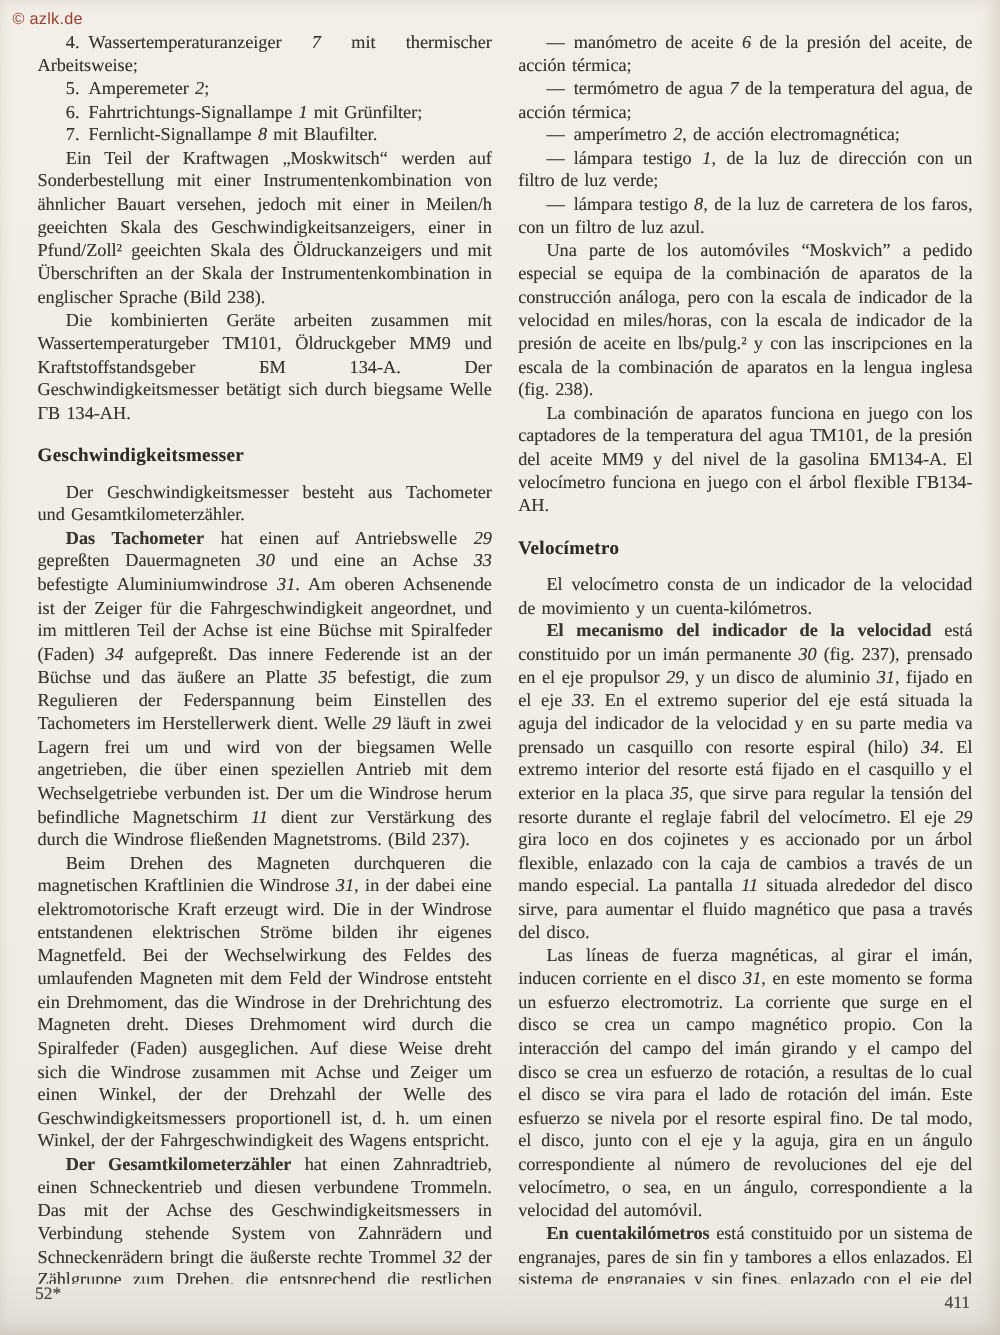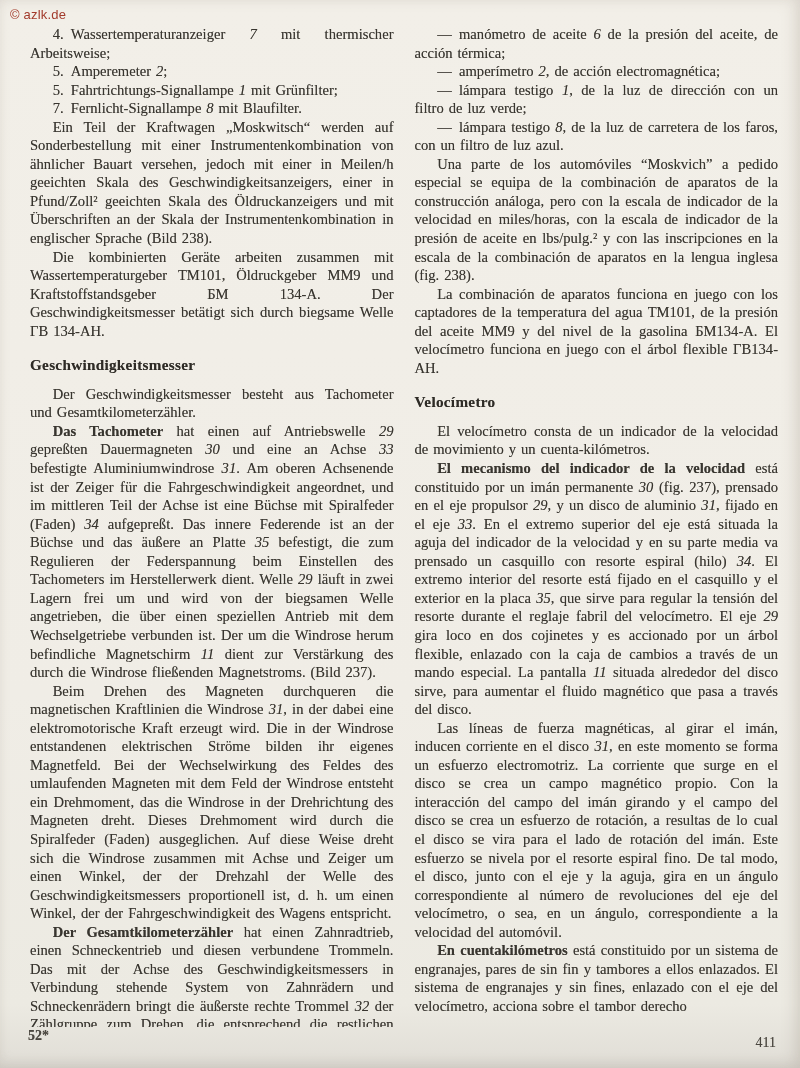--- a/index.html
+++ b/index.html
@@ -41,44 +41,45 @@
     font-size: 15.2px; font-weight: bold;
     color: #2e2b26; letter-spacing: 0.3px;
   }
   .b { font-weight: bold; }
   .i { font-style: italic; }
   .pagenum {
     position: absolute;
     font-size: 14px; color: #4a463f;
     text-shadow: 0 0 0.5px rgba(56,53,47,0.5);
   }
-  .pagenum-left  { left: 28px; top: 1028px; font-weight: bold; }
+  .pagenum-left  { left: 28px; top: 1028px; }
   .pagenum-right { right: 24px; top: 1035px; margin-left: 20px; }
 </style>
 </head>
 <body>
 
 <div class="paper">
   <div class="watermark">© azlk.de</div>
   <div class="columns">
     <div class="col" lang="de">
         <p class="para"><span>4. Wassertemperaturanzeiger </span><span class="i">7</span><span> mit thermischer Arbeitsweise;</span></p>
         <p class="para"><span>5. Amperemeter </span><span class="i">2</span><span>;</span></p>
-        <p class="para"><span>5. Fahrtrichtungs-Signallampe </span><span class="i">1</span><span> mit Grünfilter;</span></p>
+        <p class="para"><span>6. Fahrtrichtungs-Signallampe </span><span class="i">1</span><span> mit Grünfilter;</span></p>
         <p class="para"><span>7. Fernlicht-Signallampe </span><span class="i">8</span><span> mit Blaufilter.</span></p>
         <p class="para"><span>Ein Teil der Kraftwagen „Moskwitsch“ werden auf Sonderbestellung mit einer Instrumentenkombination von ähnlicher Bauart versehen, jedoch mit einer in Meilen/h geeichten Skala des Geschwindigkeitsanzeigers, einer in Pfund/Zoll² geeichten Skala des Öldruckanzeigers und mit Überschriften an der Skala der Instrumentenkombination in englischer Sprache (Bild 238).</span></p>
         <p class="para"><span>Die kombinierten Geräte arbeiten zusammen mit Wassertemperaturgeber ТМ101, Öldruckgeber ММ9 und Kraftstoffstandsgeber БМ 134-А. Der Geschwindigkeitsmesser betätigt sich durch biegsame Welle ГВ 134-АН.</span></p>
         <h3 class="col-heading">Geschwindigkeitsmesser</h3>
         <p class="para"><span>Der Geschwindigkeitsmesser besteht aus Tachometer und Gesamtkilometerzähler.</span></p>
         <p class="para"><span class="b">Das Tachometer</span><span> hat einen auf Antriebswelle </span><span class="i">29</span><span> gepreßten Dauermagneten </span><span class="i">30</span><span> und eine an Achse </span><span class="i">33</span><span> befestigte Aluminiumwindrose </span><span class="i">31</span><span>. Am oberen Achsenende ist der Zeiger für die Fahrgeschwindigkeit angeordnet, und im mittleren Teil der Achse ist eine Büchse mit Spiralfeder (Faden) </span><span class="i">34</span><span> aufgepreßt. Das innere Federende ist an der Büchse und das äußere an Platte </span><span class="i">35</span><span> befestigt, die zum Regulieren der Federspannung beim Einstellen des Tachometers im Herstellerwerk dient. Welle </span><span class="i">29</span><span> läuft in zwei Lagern frei um und wird von der biegsamen Welle angetrieben, die über einen speziellen Antrieb mit dem Wechselgetriebe verbunden ist. Der um die Windrose herum befindliche Magnetschirm </span><span class="i">11</span><span> dient zur Verstärkung des durch die Windrose fließenden Magnetstroms. (Bild 237).</span></p>
         <p class="para"><span>Beim Drehen des Magneten durchqueren die magnetischen Kraftlinien die Windrose </span><span class="i">31</span><span>, in der dabei eine elektromotorische Kraft erzeugt wird. Die in der Windrose entstandenen elektrischen Ströme bilden ihr eigenes Magnetfeld. Bei der Wechselwirkung des Feldes des umlaufenden Magneten mit dem Feld der Windrose entsteht ein Drehmoment, das die Windrose in der Drehrichtung des Magneten dreht. Dieses Drehmoment wird durch die Spiralfeder (Faden) ausgeglichen. Auf diese Weise dreht sich die Windrose zusammen mit Achse und Zeiger um einen Winkel, der der Drehzahl der Welle des Geschwindigkeitsmessers proportionell ist, d. h. um einen Winkel, der der Fahrgeschwindigkeit des Wagens entspricht.</span></p>
         <p class="para"><span class="b">Der Gesamtkilometerzähler</span><span> hat einen Zahnradtrieb, einen Schneckentrieb und diesen verbundene Trommeln. Das mit der Achse des Geschwindigkeitsmessers in Verbindung stehende System von Zahnrädern und Schneckenrädern bringt die äußerste rechte Trommel </span><span class="i">32</span><span> der Zählgruppe zum Drehen, die entsprechend die restlichen fünf Trommeln mit Außenverzahnung in Bewegung setzt. Die verzahnten Zähltrommeln sind miteinander durch die zwischen</span></p>
       </div>
     <div class="col" lang="es">
         <p class="para"><span>— manómetro de aceite </span><span class="i">6</span><span> de la presión del aceite, de acción térmica;</span></p>
+        <p class="para"><span>— termómetro de agua </span><span class="i">7</span><span> de la temperatura del agua, de acción térmica;</span></p>
         <p class="para"><span>— amperímetro </span><span class="i">2</span><span>, de acción electromagnética;</span></p>
         <p class="para"><span>— lámpara testigo </span><span class="i">1</span><span>, de la luz de dirección con un filtro de luz verde;</span></p>
         <p class="para"><span>— lámpara testigo </span><span class="i">8</span><span>, de la luz de carretera de los faros, con un filtro de luz azul.</span></p>
         <p class="para"><span>Una parte de los automóviles “Moskvich” a pedido especial se equipa de la combinación de aparatos de la construcción análoga, pero con la escala de indicador de la velocidad en miles/horas, con la escala de indicador de la presión de aceite en lbs/pulg.² y con las inscripciones en la escala de la combinación de aparatos en la lengua inglesa (fig. 238).</span></p>
         <p class="para"><span>La combinación de aparatos funciona en juego con los captadores de la temperatura del agua ТМ101, de la presión del aceite ММ9 y del nivel de la gasolina БМ134-А. El velocímetro funciona en juego con el árbol flexible ГВ134-АН.</span></p>
         <h3 class="col-heading">Velocímetro</h3>
         <p class="para"><span>El velocímetro consta de un indicador de la velocidad de movimiento y un cuenta-kilómetros.</span></p>
         <p class="para"><span class="b">El mecanismo del indicador de la velocidad</span><span> está constituido por un imán permanente </span><span class="i">30</span><span> (fig. 237), prensado en el eje propulsor </span><span class="i">29</span><span>, y un disco de aluminio </span><span class="i">31</span><span>, fijado en el eje </span><span class="i">33</span><span>. En el extremo superior del eje está situada la aguja del indicador de la velocidad y en su parte media va prensado un casquillo con resorte espiral (hilo) </span><span class="i">34</span><span>. El extremo interior del resorte está fijado en el casquillo y el exterior en la placa </span><span class="i">35</span><span>, que sirve para regular la tensión del resorte durante el reglaje fabril del velocímetro. El eje </span><span class="i">29</span><span> gira loco en dos cojinetes y es accionado por un árbol flexible, enlazado con la caja de cambios a través de un mando especial. La pantalla </span><span class="i">11</span><span> situada alrededor del disco sirve, para aumentar el fluido magnético que pasa a través del disco.</span></p>
         <p class="para"><span>Las líneas de fuerza magnéticas, al girar el imán, inducen corriente en el disco </span><span class="i">31</span><span>, en este momento se forma un esfuerzo electromotriz. La corriente que surge en el disco se crea un campo magnético propio. Con la interacción del campo del imán girando y el campo del disco se crea un esfuerzo de rotación, a resultas de lo cual el disco se vira para el lado de rotación del imán. Este esfuerzo se nivela por el resorte espiral fino. De tal modo, el disco, junto con el eje y la aguja, gira en un ángulo correspondiente al número de revoluciones del eje del velocímetro, o sea, en un ángulo, correspondiente a la velocidad del automóvil.</span></p>
         <p class="para"><span class="b">En cuentakilómetros</span><span> está constituido por un sistema de engranajes, pares de sin fin y tambores a ellos enlazados. El sistema de engranajes y sin fines, enlazado con el eje del velocímetro, acciona sobre el tambor derecho </span></p>

